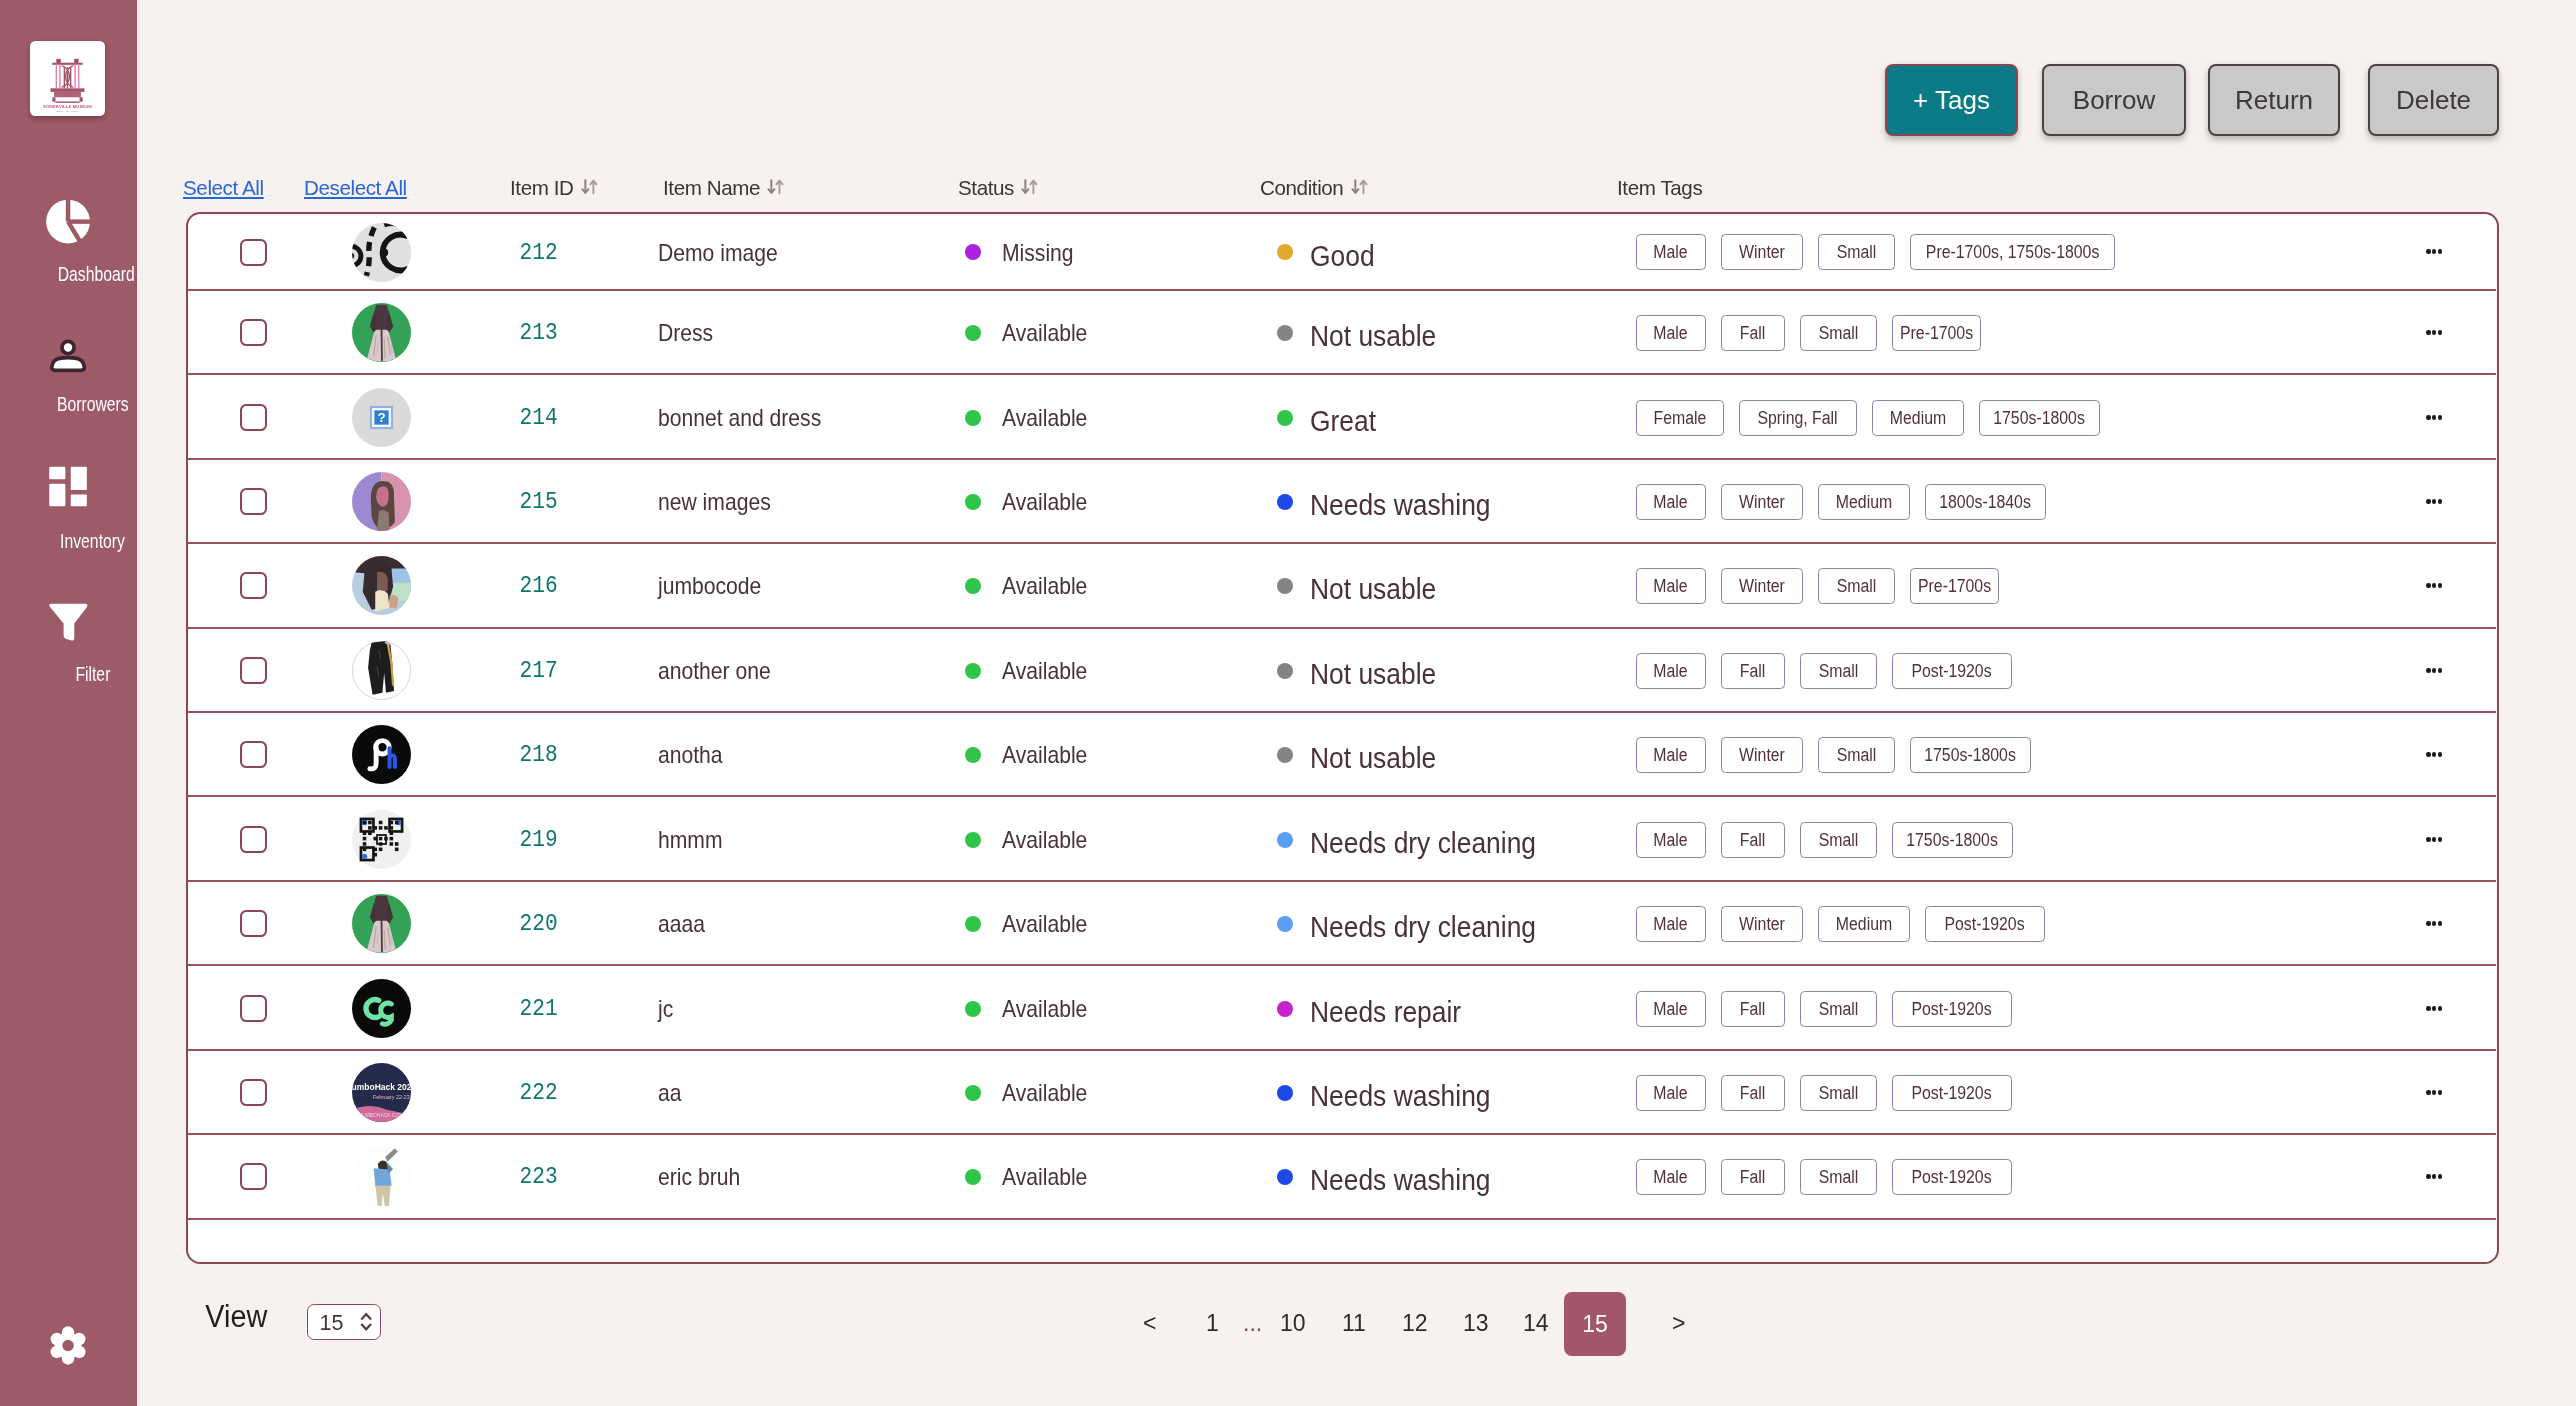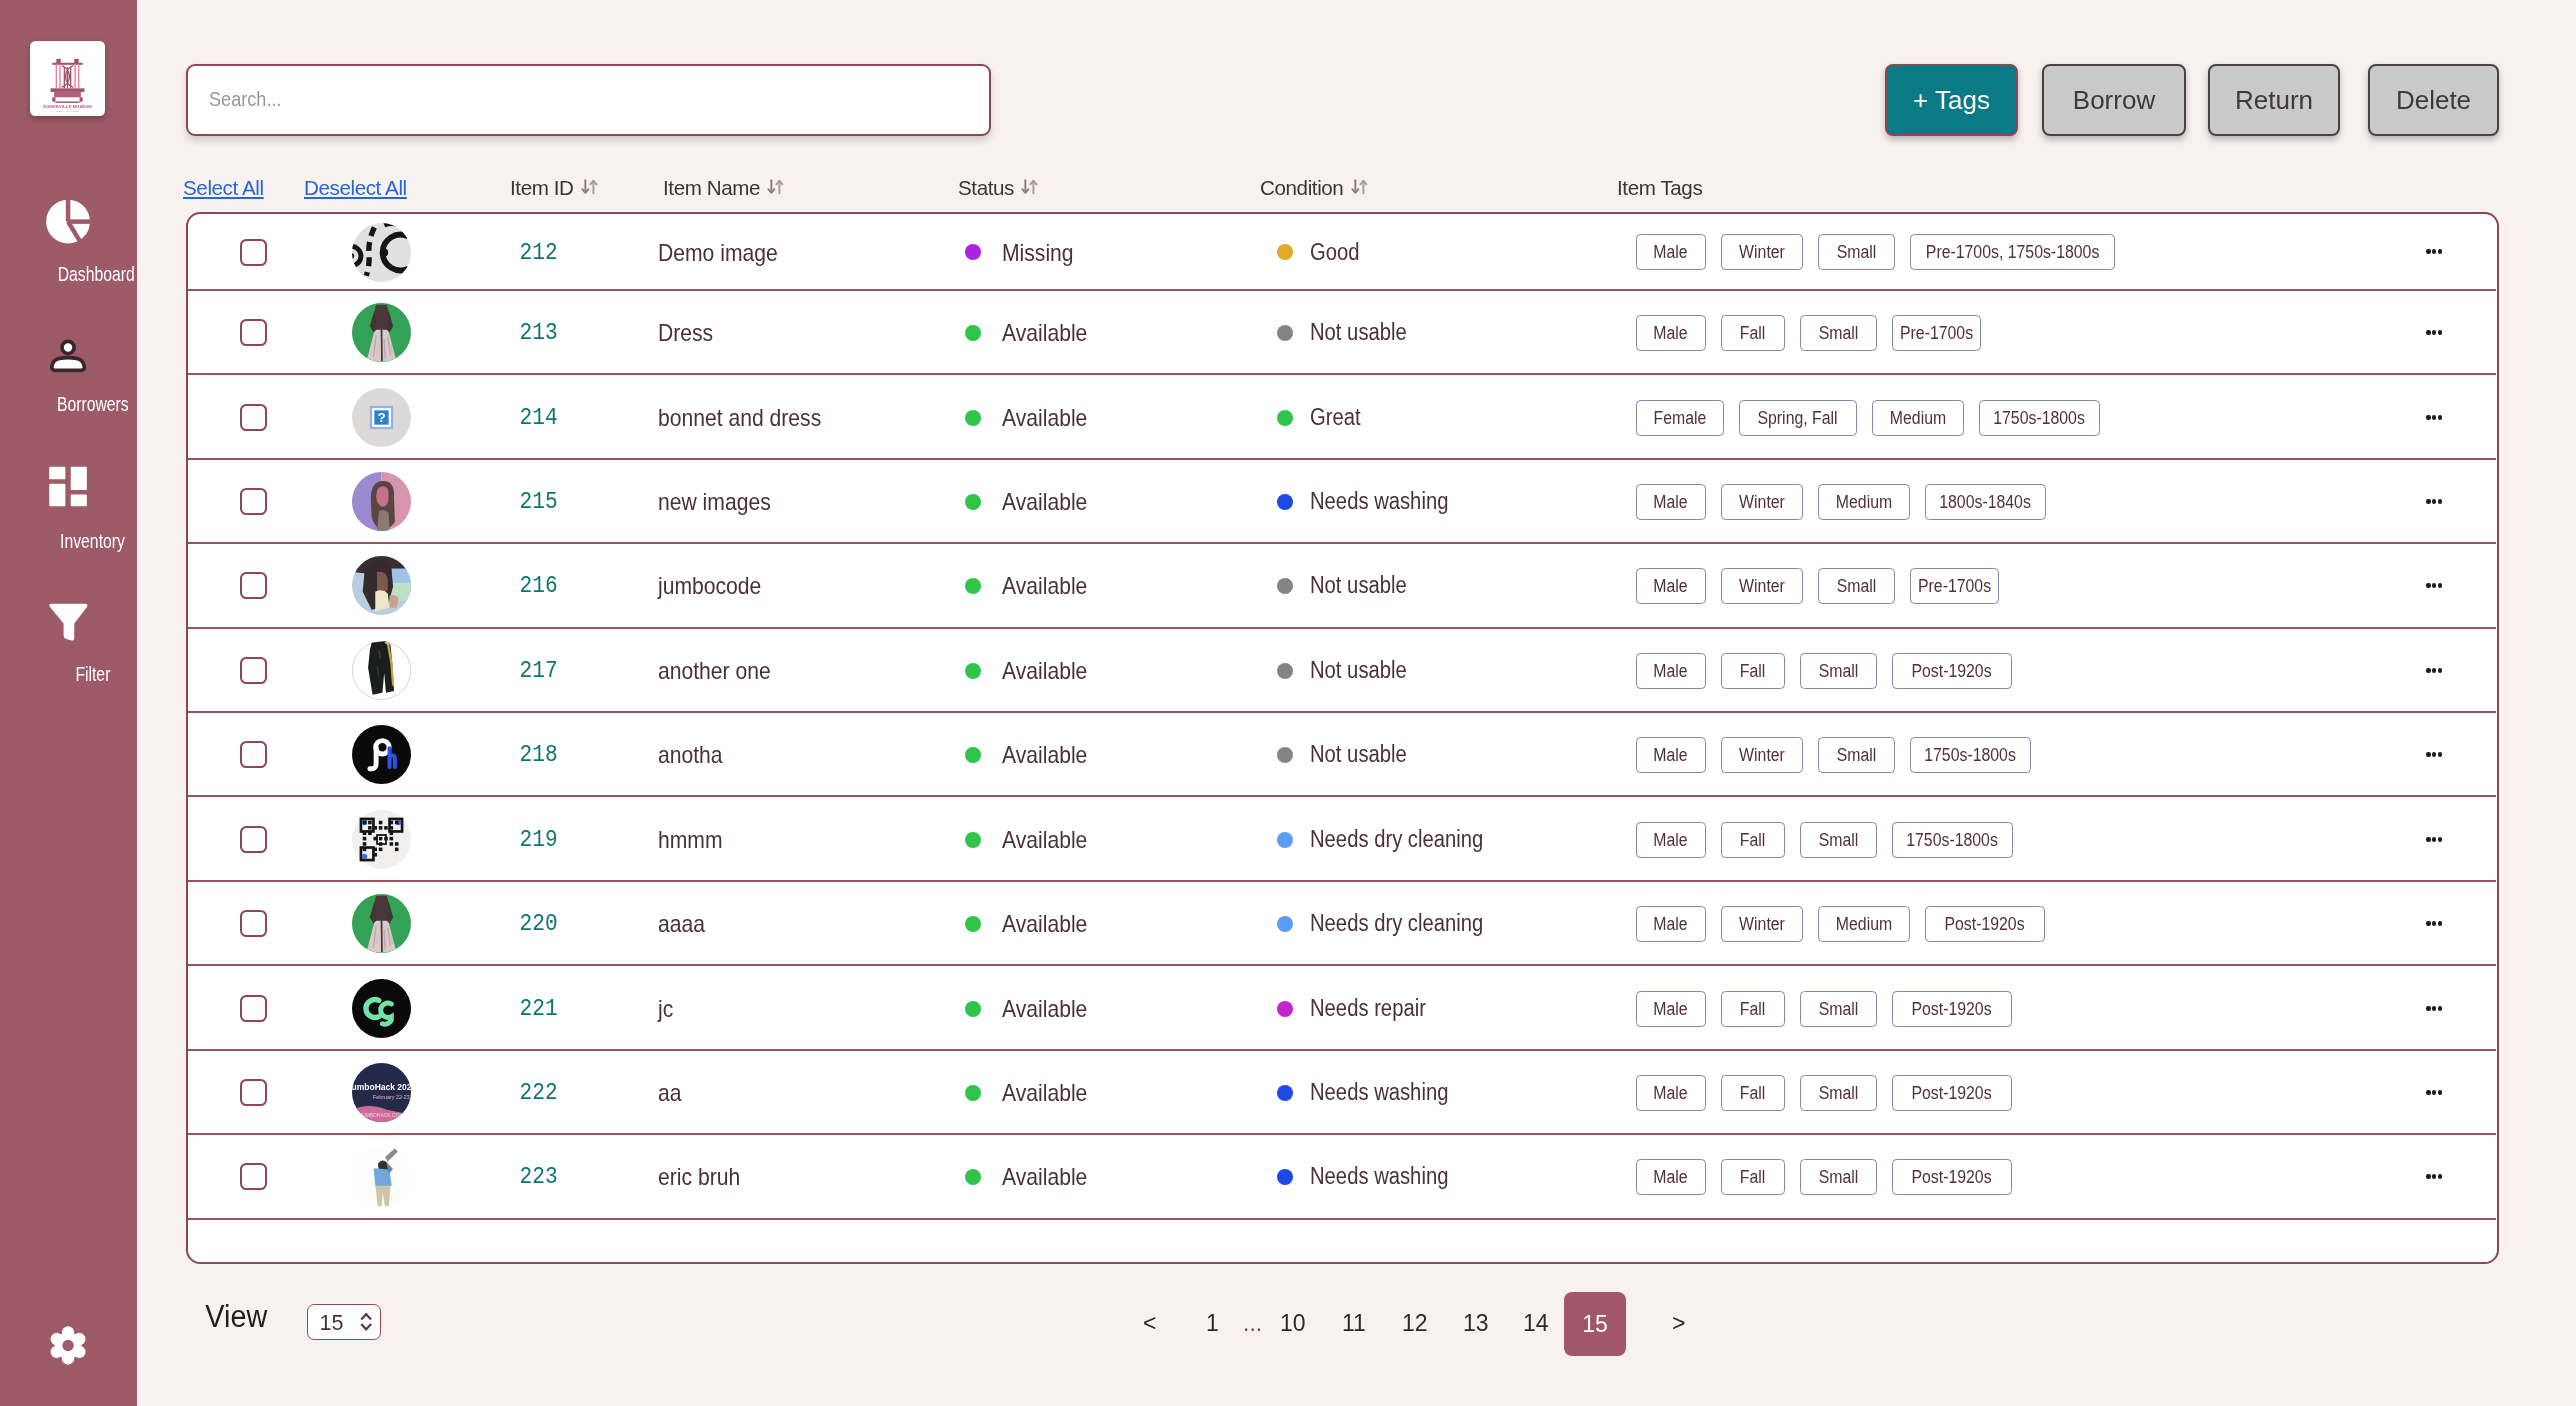--- a/index.html
+++ b/index.html
@@ -32,21 +32,21 @@
 .row { position:absolute; left:0; width:2308px; }
 .rsep { position:absolute; left:0; width:2308px; height:2.2px; background:#9b5260; }
 .cb { position:absolute; left:52px; width:27px; height:27px; border:2.7px solid #8d4653; border-radius:6.3px; background:#fff; }
 .avatar { position:absolute; left:164px; width:59px; height:59px; }
 .idtxt { position:absolute; left:293px; width:116px; font-size:24px; color:#0f766e; text-align:center;font-family:Liberation Mono, monospace; }
 .nametxt { position:absolute; left:470px; font-size:24px; color:#4a3039; white-space:nowrap; }
 .dot { position:absolute; width:16px; height:16px; border-radius:50%; }
 .sdot { left:777px; }
 .cdot { left:1089px; }
 .stxt { position:absolute; left:814px; font-size:24px; color:#4a3039; white-space:nowrap; }
-.ctxt { position:absolute; left:1122px; font-size:23px; color:#4a3039; white-space:nowrap; }
+.ctxt { position:absolute; left:1122px; font-size:30px; color:#4a3039; white-space:nowrap; }
 .tags { position:absolute; left:1448px; display:flex; gap:15px; }
 .tag { height:36px; border:1.8px solid #8289ab; border-radius:4.5px; background:#fff; color:#542f3c; font-size:18px; display:flex; align-items:center; justify-content:center; white-space:nowrap; }
 .dots3 { position:absolute; left:2238px; }
 .dots3 i { display:inline-block; width:4.5px; height:4.5px; border-radius:50%; background:#1c1c1c; margin-right:1.3px; vertical-align:top; }
 
 #viewlbl { position:absolute; left:203px; top:1299px; font-size:31px; color:#1f1f1f; }
 #viewsel { position:absolute; left:307px; top:1304px; width:74px; height:36px; border:1.8px solid #8d4653; border-radius:7.2px; background:#fff; }
 #viewsel span { position:absolute; left:11.6px; top:6.3px; font-size:21.5px; color:#46303a; }
 .pgn { position:absolute; top:1310px; font-size:23px; color:#2b2b2b; }
 #pg15 { position:absolute; left:1564px; top:1292px; width:62px; height:64px; background:#a1566b; border-radius:8px; color:#fff; font-size:23px; display:flex; align-items:center; justify-content:center; }
@@ -110,23 +110,20 @@
       <circle cx="88.6" cy="30.25" r="7"></circle>
       <circle cx="76" cy="37.5" r="7"></circle>
       <circle cx="63.4" cy="30.25" r="7"></circle>
       <circle cx="63.4" cy="15.75" r="7"></circle>
       <circle cx="76" cy="23" r="15"></circle>
     </g>
     <circle cx="76" cy="23" r="6.4" fill="#9d5a67"></circle>
   </svg>
 </div>
 
-<div id="search">
-      <span>Search...</span>
-    </div>
 <div id="btn-item" class="btn">+ Tags</div>
 <div id="btn-borrow" class="btn graybtn">Borrow</div>
 <div id="btn-return" class="btn graybtn">Return</div>
 <div id="btn-delete" class="btn graybtn">Delete</div>
 
 <div class="hlink" style="left:183px;"><span>Select All</span></div>
 <div class="hlink" style="left:304px;"><span>Deselect All</span></div>
 <div class="hcol" style="left:510px;">Item ID<svg class="sorticon" width="19.7" height="18" viewBox="0 0 22 20">
         <g fill="none" stroke-linecap="round" stroke-linejoin="round">
           <g stroke="#8d7d84" stroke-width="2.2">

